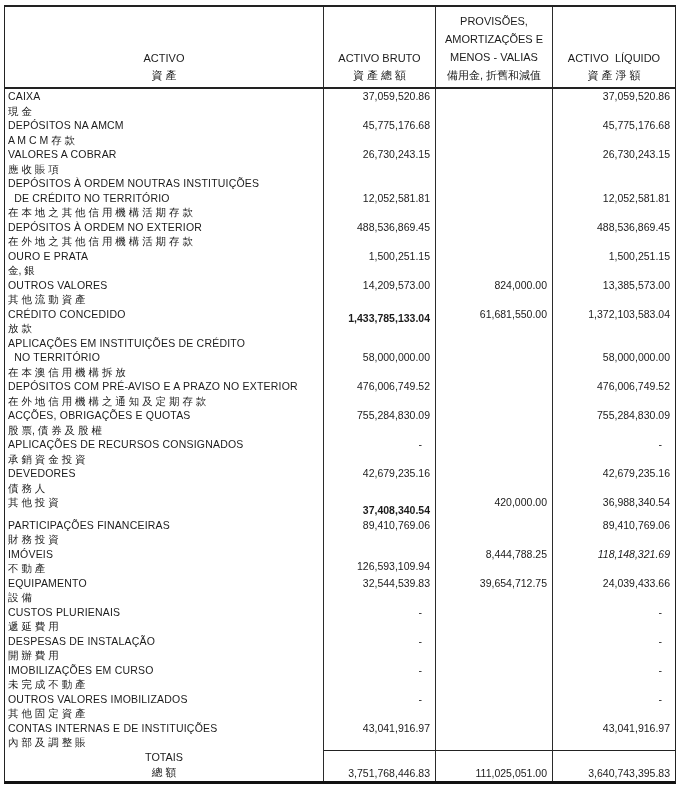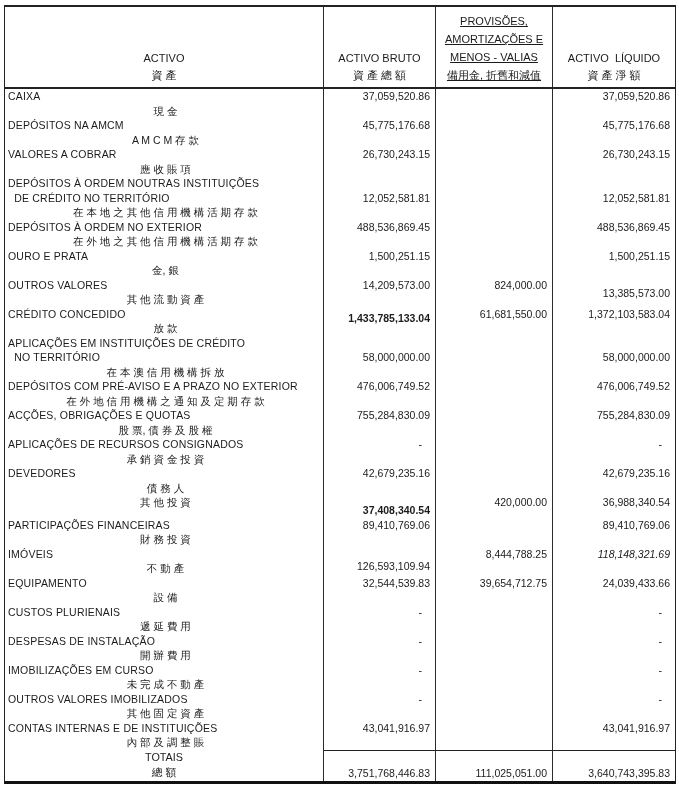--- a/index.html
+++ b/index.html
@@ -20,29 +20,29 @@
   .grid4 { display:grid; grid-template-columns:319px 112px 117px 1fr; }
   .grid4 > .cell:not(:last-child) { border-right:1px solid #2b2b2b; }
 
   
   .thead { height:80px; border-bottom:2px solid #222; }
   .th {
     display:flex; flex-direction:column; justify-content:flex-end;
     align-items:center; padding-bottom:3px; box-sizing:border-box;
     overflow:hidden;
   }
-  .th.th-prov { justify-content:center; padding-top:5px;text-decoration:underline; }
+  .th.th-prov { justify-content:center; padding-top:5px; }
   .hline { line-height:17px; font-size:11px; white-space:pre; text-align:center; }
   .th-prov .hline { line-height:18px; }
   .hzh { font-size:11px; }
 
   
   .line { height:14.5px; line-height:14.5px; white-space:pre; overflow:visible; }
   .pt  { font-size:10.5px; padding-left:3px; letter-spacing:0.2px; }
-  .zh  { font-size:10.5px; padding-left:3px;text-align:center; }
+  .zh  { font-size:10.5px; padding-left:3px; }
   .num { text-align:right; padding-right:5px; font-size:10.5px; }
   .num.dash { padding-right:13px; }
   .cell { box-sizing:border-box; overflow:hidden; }
 
   
   .trow { height:31px; }
   .trow > .num-cell { border-top:1px solid #222; }
   .totals-label { text-align:center; }
   .tline { height:15px; line-height:15px; font-size:10.8px; }
   .trow .num { margin-top:15.5px; }
@@ -170,21 +170,21 @@
           <div class="line pt">OUTROS VALORES</div>
           <div class="line zh">其 他 流 動 資 產</div>
         </div>
         <div class="cell">
           <div class="line num" style="margin-top: 0px;">14,209,573.00</div>
         </div>
         <div class="cell">
           <div class="line num" style="margin-top: 0px;">824,000.00</div>
         </div>
         <div class="cell">
-          <div class="line num" style="margin-top: 8px;">13,385,573.00</div>
+          <div class="line num" style="margin-top: 0px;">13,385,573.00</div>
         </div>
       </div>
       <div class="grid4">
         <div class="cell">
           <div class="line pt">CRÉDITO CONCEDIDO</div>
           <div class="line zh">放 款</div>
         </div>
         <div class="cell">
           <div class="line num" style="margin-top: 4px; font-weight: bold;">1,433,785,133.04</div>
         </div>

